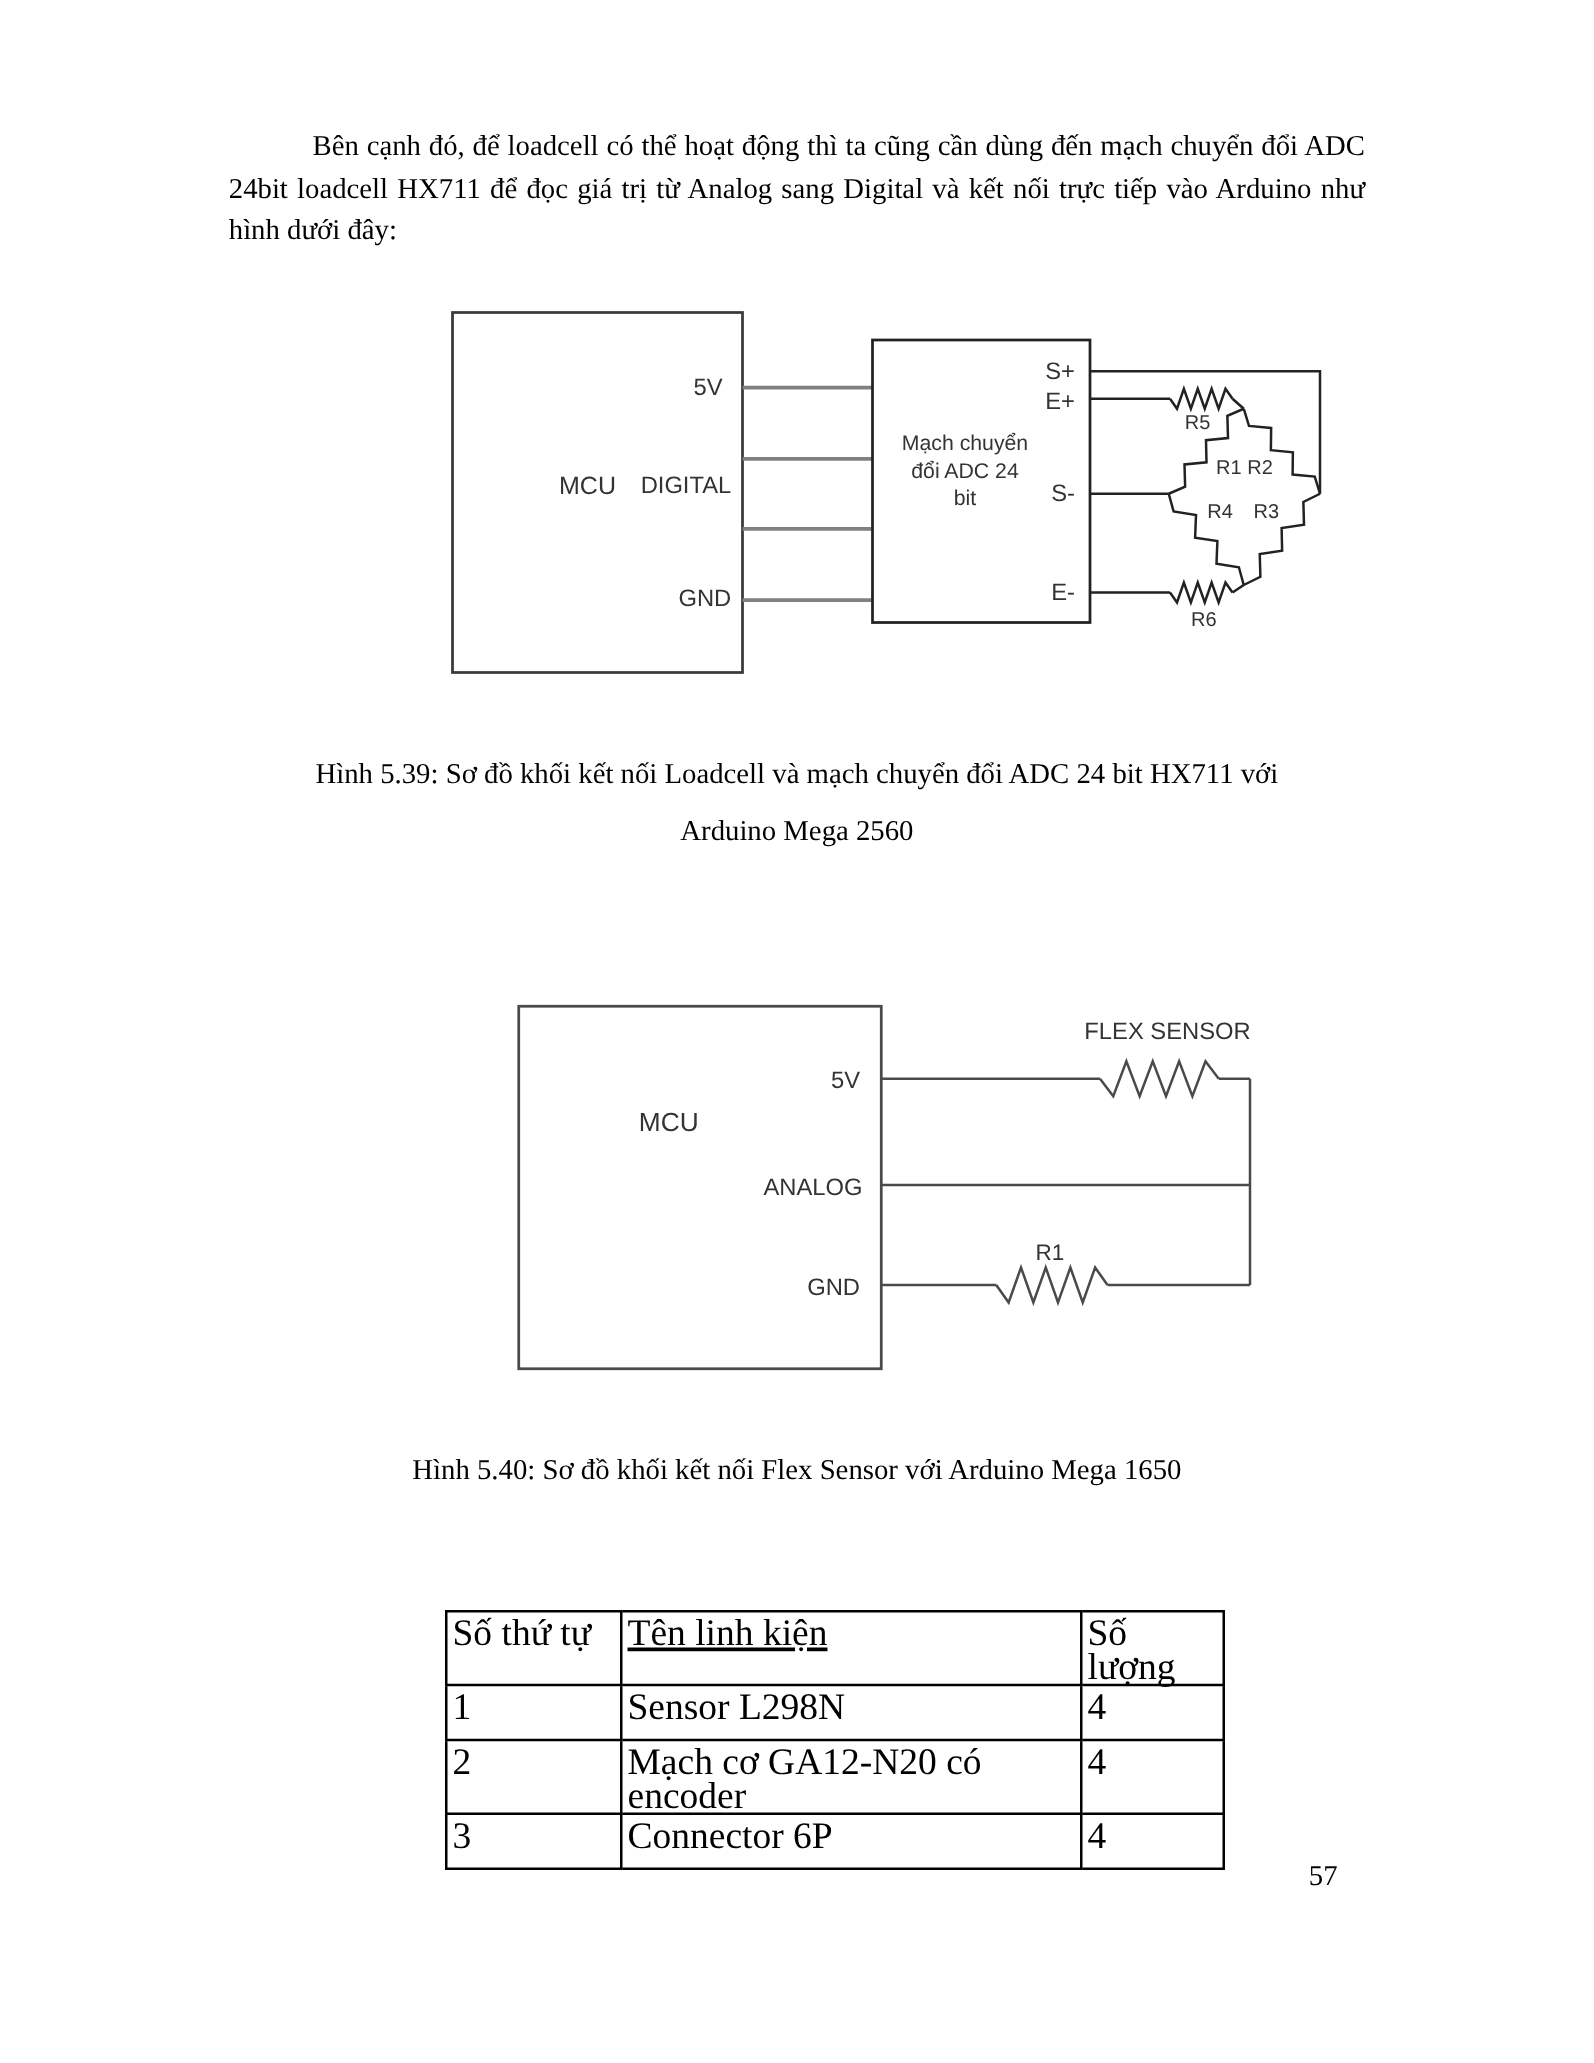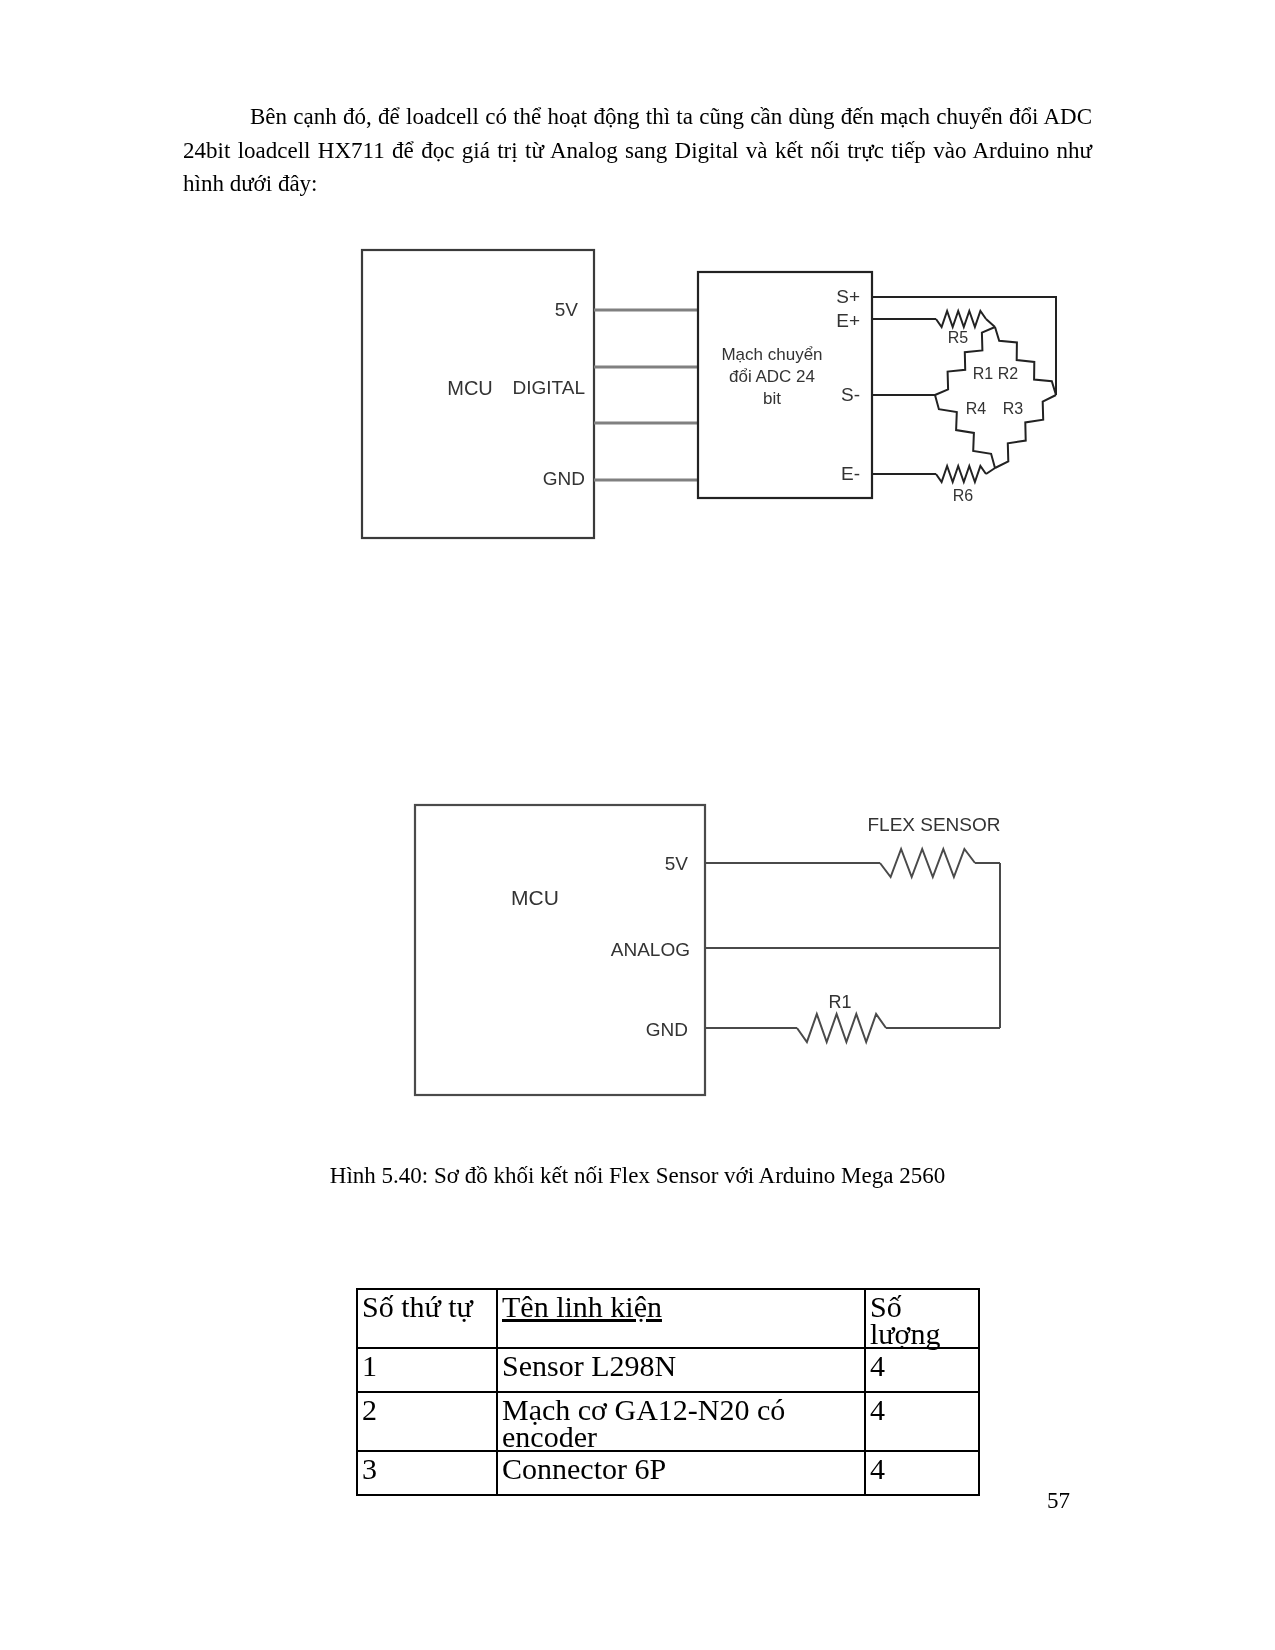--- a/index.html
+++ b/index.html
@@ -100,20 +100,24 @@
     <polyline class="zz" points="1056,395 1042.7,401.6 1043.2,419.7 1025.3,422.4 1025.7,440.6 1007.8,443.3 1008.3,461.4 995,468"></polyline>
 
     <text x="958" y="343" text-anchor="middle" class="small">R5</text>
     <text x="983" y="379" text-anchor="middle" class="small">R1</text>
     <text x="1008" y="379" text-anchor="middle" class="small">R2</text>
     <text x="976" y="414" text-anchor="middle" class="small">R4</text>
     <text x="1013" y="414" text-anchor="middle" class="small">R3</text>
     <text x="963" y="501" text-anchor="middle" class="small">R6</text>
   </svg>
 
+  <div class="caption" style="top:596px;line-height:46px;">
+    <div>Hình 5.39: Sơ đồ khối kết nối Loadcell và mạch chuyển đổi ADC 24 bit HX711 với</div>
+    <div>Arduino Mega 2560</div>
+  </div>
 
   <svg class="fig" style="left:395px;top:765px;" width="620" height="340" viewBox="395 765 620 340">
 
     <rect x="415" y="805" width="290" height="290" class="boxline" style="stroke:#4a4a4a"></rect>
     <text x="535" y="905" text-anchor="middle" font-size="21">MCU</text>
     <text x="688" y="870" text-anchor="end" class="pin" font-size="20">5V</text>
     <text x="690" y="956" text-anchor="end" class="pin" font-size="20">ANALOG</text>
     <text x="688" y="1036" text-anchor="end" class="pin" font-size="20">GND</text>
 
     <line x1="705" y1="863" x2="880" y2="863" class="bwire" style="stroke:#4a4a4a"></line>
@@ -124,21 +128,21 @@
     <line x1="705" y1="948" x2="1000" y2="948" class="bwire" style="stroke:#4a4a4a"></line>
 
     <line x1="705" y1="1028" x2="797" y2="1028" class="bwire" style="stroke:#4a4a4a"></line>
     <polyline class="zz" style="stroke:#4a4a4a" points="797,1028 806.9,1042.0 816.8,1014.0 826.7,1042.0 836.6,1014.0 846.4,1042.0 856.3,1014.0 866.2,1042.0 876.1,1014.0 886,1028"></polyline>
     <line x1="886" y1="1028" x2="1000" y2="1028" class="bwire" style="stroke:#4a4a4a"></line>
     <text x="840" y="1008" text-anchor="middle" font-size="18" fill="#444">R1</text>
 
     <line x1="1000" y1="863" x2="1000" y2="1028" class="bwire" style="stroke:#4a4a4a"></line>
   </svg>
 
-  <div class="caption" style="top:1163px;">Hình 5.40: Sơ đồ khối kết nối Flex Sensor với Arduino Mega 2560</div>
+  <div class="caption" style="top:1163px;">Hình 5.40: Sơ đồ khối kết nối Flex Sensor với Arduino Mega 1650</div>
 
 
   <table class="comp">
     <thead>
       <tr>
         <th class="c1">Số thứ tự</th>
         <th class="c2">Tên linh kiện</th>
         <th class="c3">Số lượng</th>
       </tr>
     </thead>

